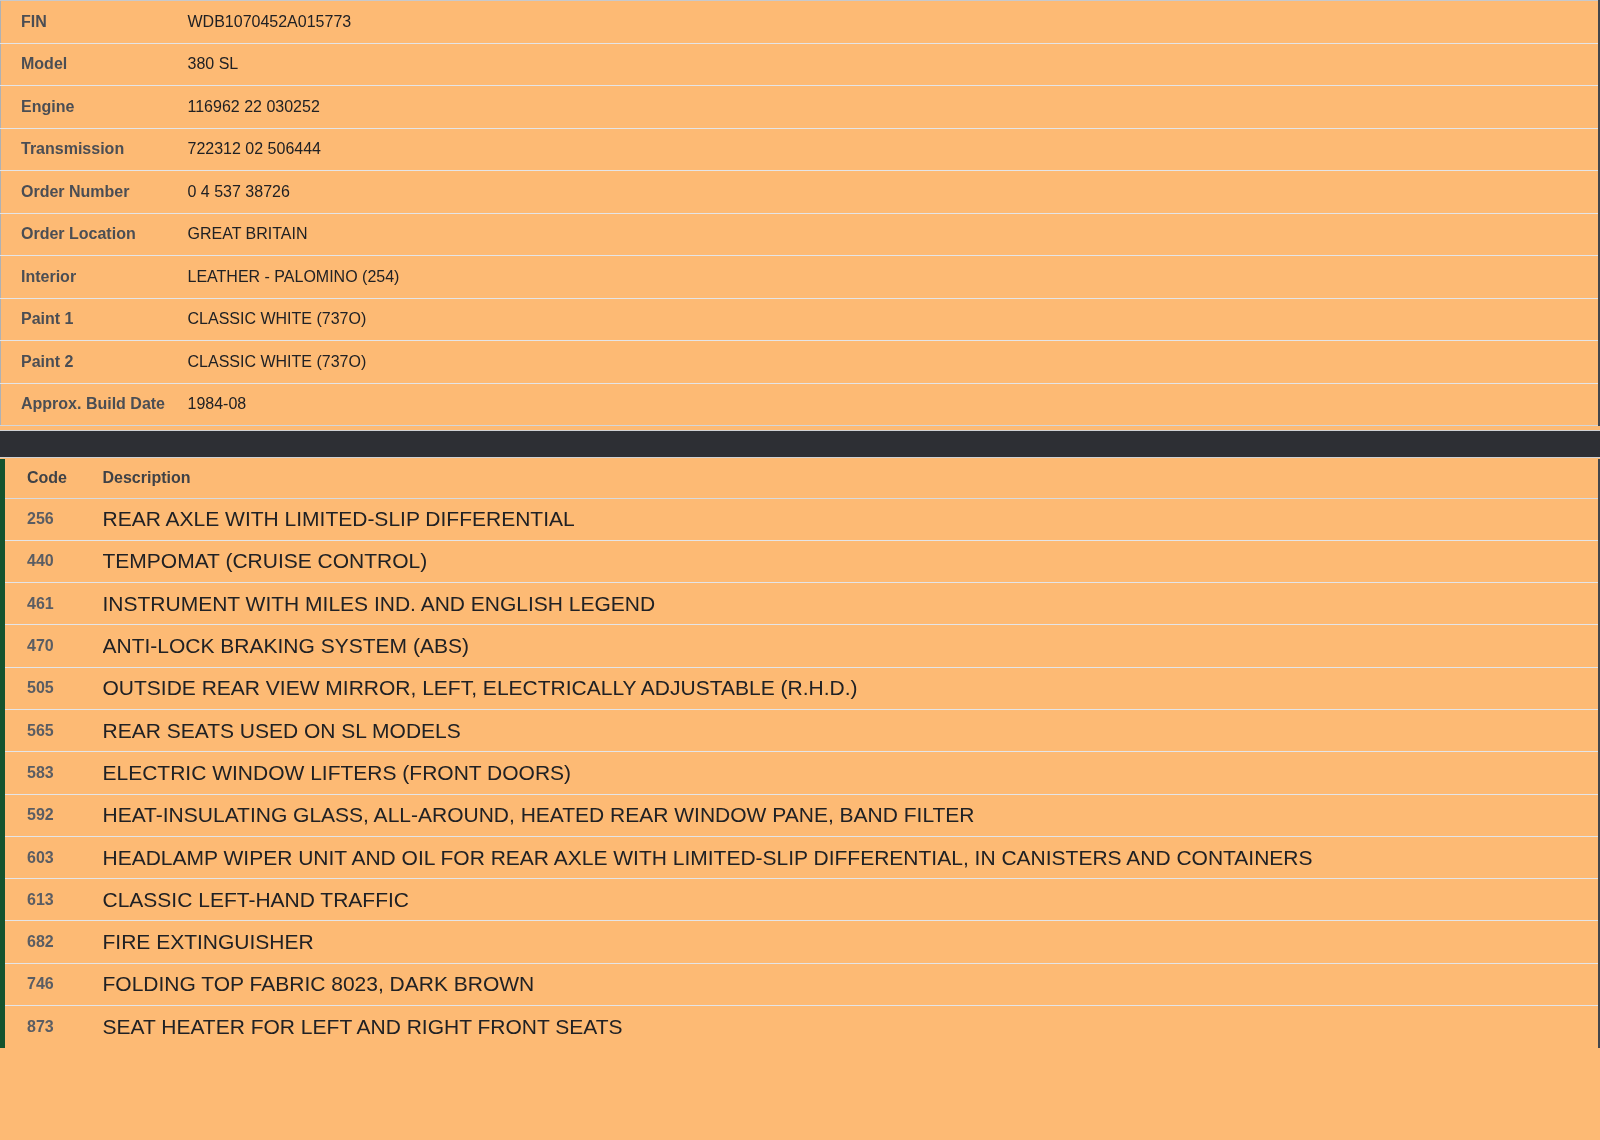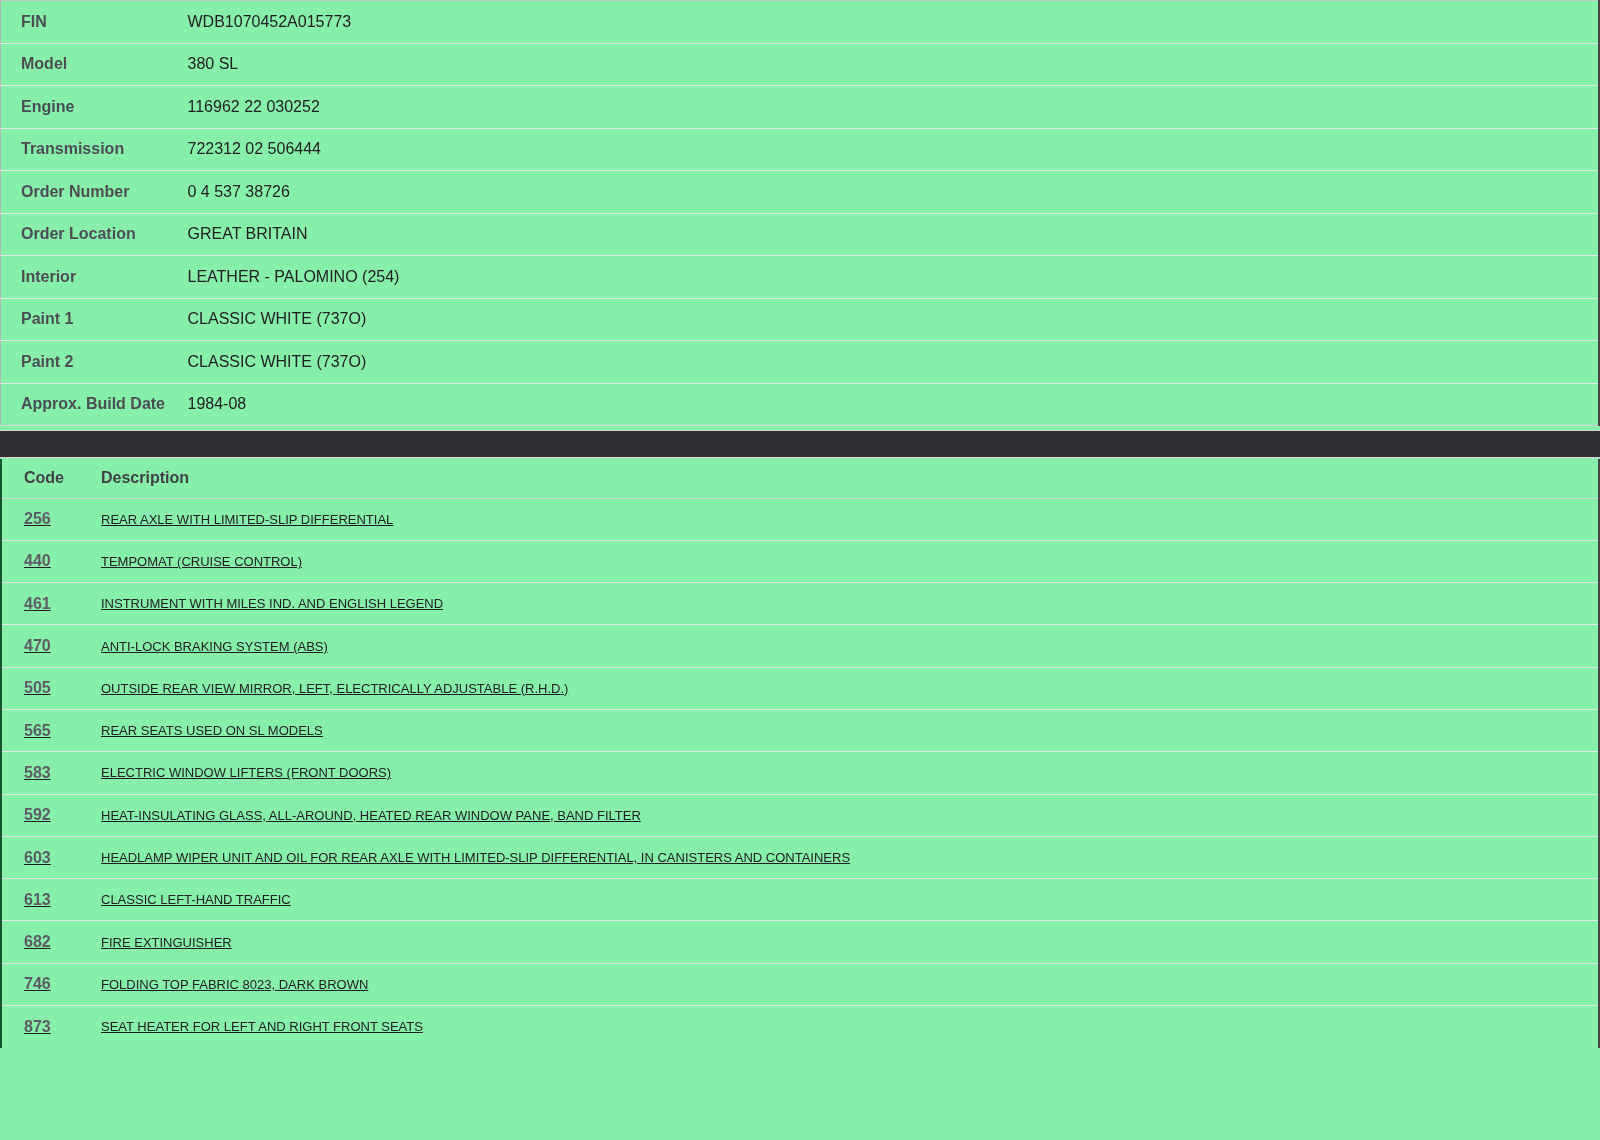--- a/index.html
+++ b/index.html
@@ -5,21 +5,21 @@
   * { box-sizing: border-box; margin: 0; padding: 0; }
   html, body { background: #ffffff; }
   body {
     font-family: "Liberation Sans", sans-serif;
     color: var(--text-dark, #202124);
   }
   .page {
     width: 1600px;
     height: 1140px;
     overflow: hidden;
-    background: #86efac;
+    background: #fdba74;
     position: relative;
   }
 
   
   table { border-collapse: collapse; width: 100%; table-layout: fixed; }
   .spec-table {
     border-top: 1px solid #c7c9cc;
     border-bottom: 1px solid #d4d6d9;
     border-left: 1px solid #aeb1b5;
     border-right: 2px solid var(--border-dark, #43464b);
@@ -45,46 +45,46 @@
     height: 28px;
     margin-top: 4px;
     margin-bottom: 1px;
     background: var(--divider-bar, #2d2f34);
     border-top: 1px solid #cfd1d4;
     border-bottom: 1px solid #cfd1d4;
   }
 
   
   .options-table {
-    border-left: 2px solid #14532d;
+    border-left: 5px solid #14532d;
     border-right: 2px solid var(--border-dark, #43464b);
   }
   .options-table thead tr { height: 39px; }
   .options-table thead th {
     text-align: left;
     font-size: 16px;
     font-weight: bold;
     color: var(--header-gray, #3f4247);
     border-bottom: 1px solid #d8dadd;
     white-space: nowrap;
   }
-  .options-table tbody tr { height: 42.3px; text-decoration: underline; }
+  .options-table tbody tr { height: 42.3px; }
   .options-table tbody tr + tr td { border-top: 1px solid var(--row-line, #e4e5e7); }
   .col-code {
     width: 100px;
     padding-left: 22px;
   }
   .option-code {
     font-size: 16px;
     font-weight: bold;
     color: var(--code-gray, #5a5d63);
     white-space: nowrap;
   }
   .option-description {
-    font-size: 13px;
+    font-size: 21px;
     color: var(--text-dark, #1e2023);
     white-space: nowrap;
     overflow: hidden;
   }
 </style>
 </head>
 <body>
 
 <div class="page">
 

